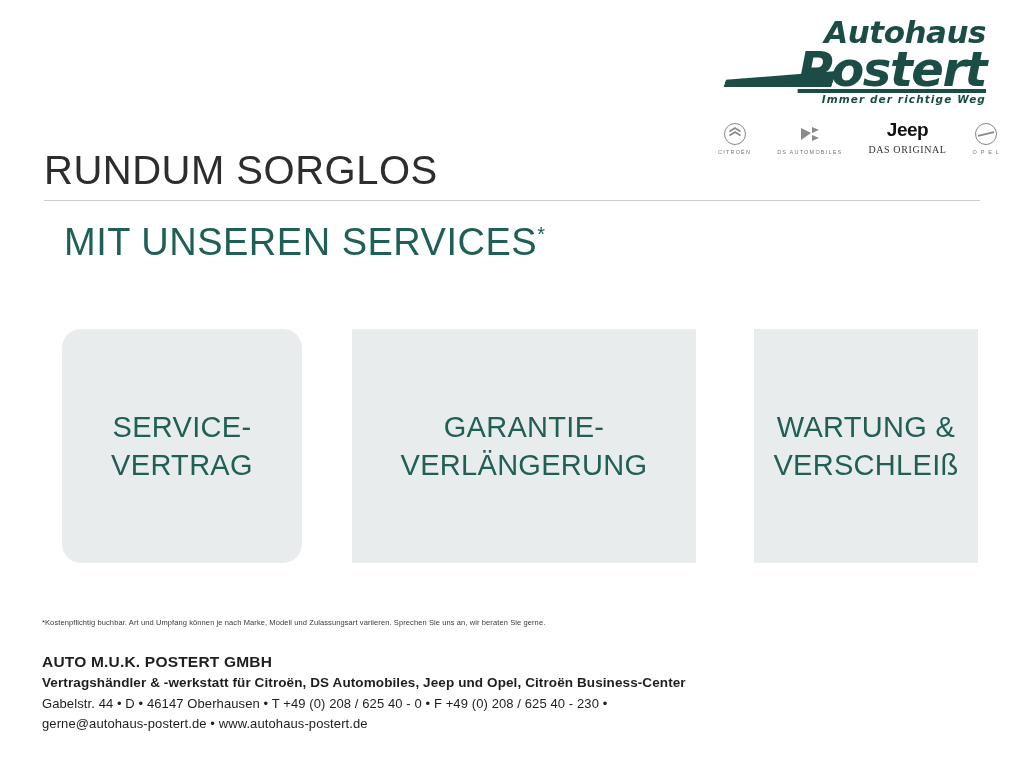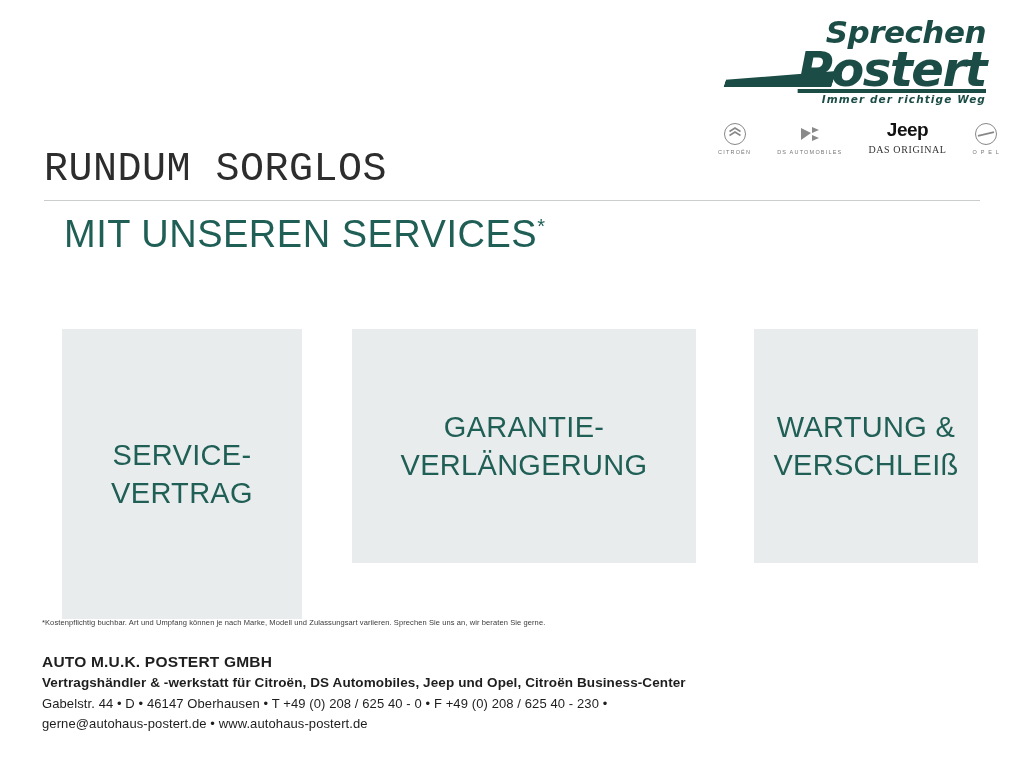--- a/index.html
+++ b/index.html
@@ -108,39 +108,39 @@
   }
 
   
   .headline-wrap {
     position: absolute;
     left: 44px;
     top: 148px;
     width: 936px;
   }
   .headline {
-    font-family: Liberation Mono, monospace;
+    font-family: Liberation Sans, sans-serif;
     font-weight: normal;
     font-size: 40px;
     letter-spacing: 0.5px;
     color: #2d2d2d;
     line-height: 1.1;
     padding-bottom: 8px;
   }
   .rule {
     border-top: 1px solid #c9cdcd;
     width: 936px;
   }
   .subhead {
     font-family: "Liberation Sans", sans-serif;
     font-weight: normal;
     font-size: 38px;
     letter-spacing: 0.5px;
     color: #1f5f56;
-    margin-top: 12px;
+    margin-top: 20px;
     padding-left: 20px;
   }
   .subhead sup {
     font-size: 20px;
     vertical-align: super;
   }
 
   
   .cards {
     position: absolute;
@@ -156,21 +156,21 @@
     align-items: center;
     justify-content: center;
     text-align: center;
     color: #1f5f56;
     font-size: 29px;
     line-height: 1.32;
     letter-spacing: 0.3px;
     padding: 0 10px;
     box-sizing: border-box;
   }
-  .card-1 { left: 0px;   top: 0px;  width: 240px; height: 290px; }
+  .card-1 { left: 0px;   top: 0px;  width: 240px; height: 234px; border-radius: 19px; }
   .card-2 { left: 290px; top: 0px;  width: 344px; height: 234px; }
   .card-3 { left: 692px; top: 0px;  width: 224px; height: 234px; }
 
   
   .footnote {
     position: absolute;
     left: 42px;
     top: 618px;
     width: 900px;
     font-size: 7.5px;
@@ -202,21 +202,21 @@
     font-size: 13px;
     font-weight: normal;
     letter-spacing: 0.1px;
     line-height: 1.55;
   }
 </style>
 </head>
 <body>
 
 <div class="logo-block">
-  <div class="logo-word logo-auto">Sprechen</div>
+  <div class="logo-word logo-auto">Autohaus</div>
   <div class="logo-postert-row">
     <div class="logo-word logo-postert">Postert</div>
     <div class="logo-swoosh"></div>
   </div>
   <div class="logo-tag">Immer der richtige Weg</div>
 
   <div class="brand-row">
 
     <div class="brand">
       <div class="brand-mark">

